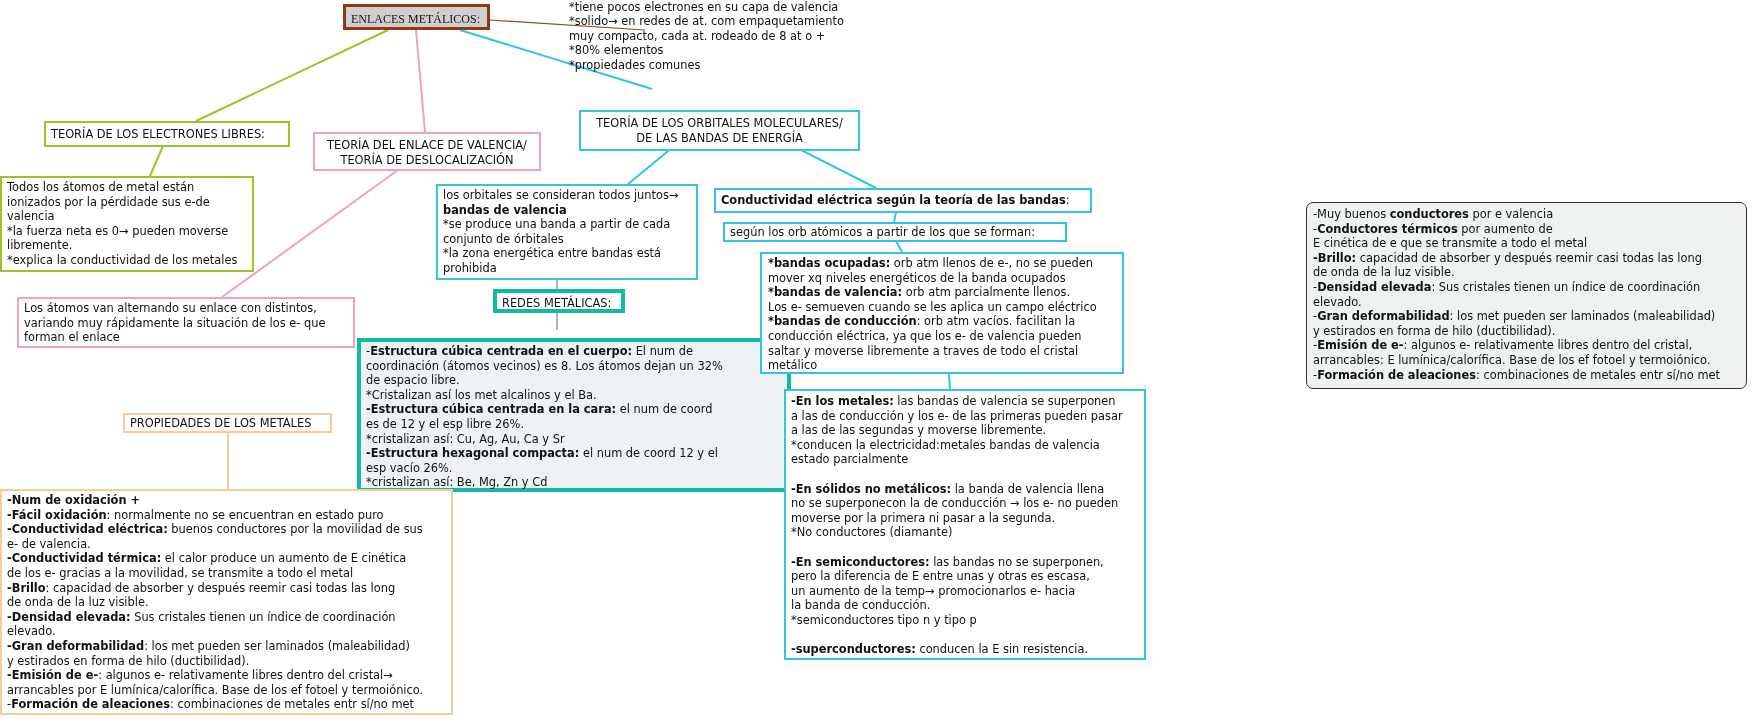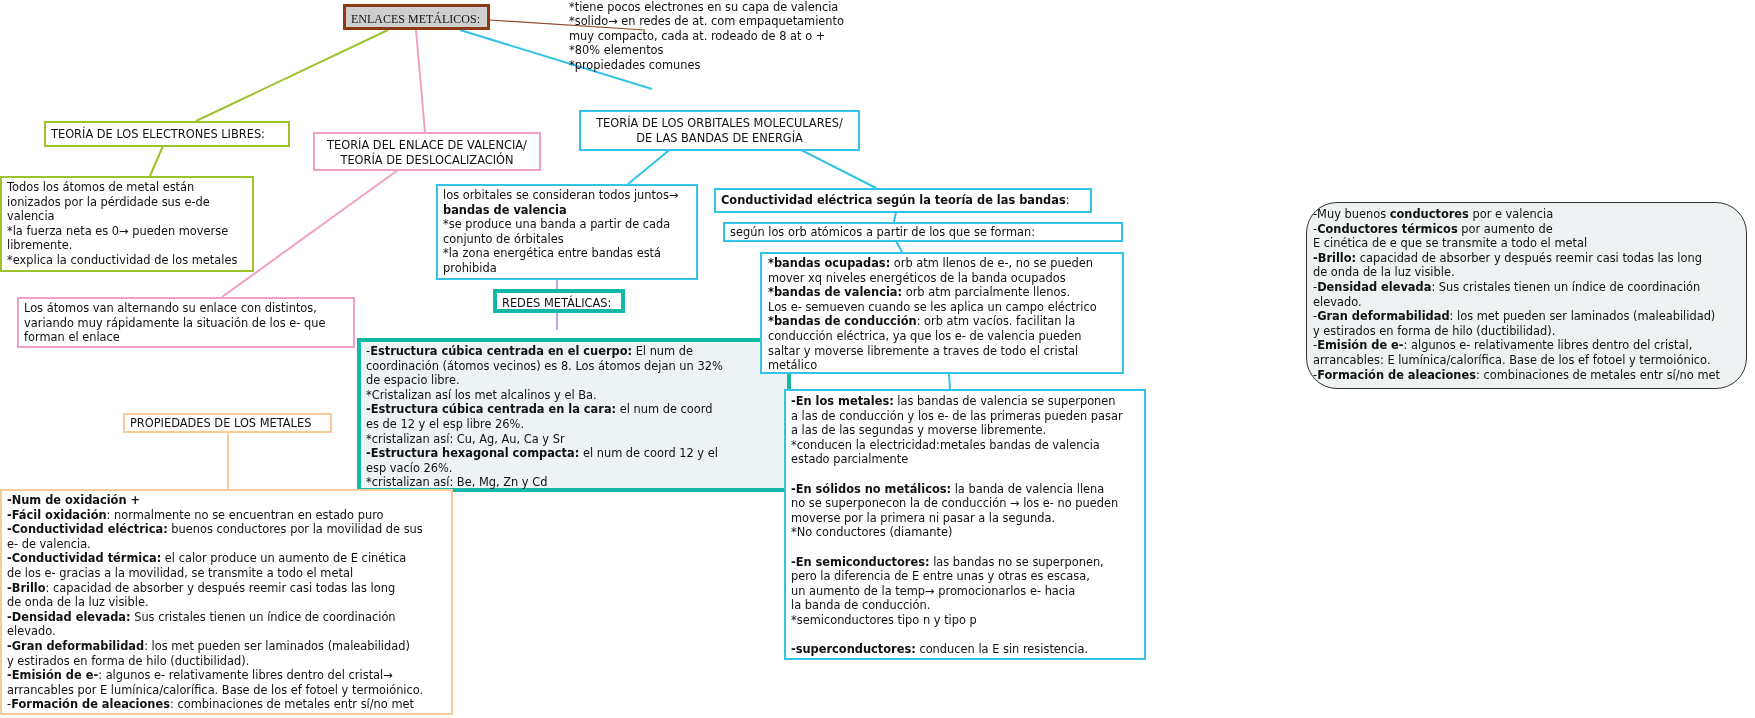--- a/index.html
+++ b/index.html
@@ -100,21 +100,21 @@
   <p><span>es de 12 y el esp libre 26%.</span></p>
   <p><span>*cristalizan así: Cu, Ag, Au, Ca y Sr</span></p>
   <p><span class="b">-Estructura hexagonal compacta:</span><span> el num de coord 12 y el</span></p>
   <p><span>esp vacío 26%.</span></p>
   <p><span>*cristalizan así: Be, Mg, Zn y Cd</span></p>
 </div>
 
 <div class="node cyan" style="left:714px;top:188px;width:378px;height:25px;padding:3px 5px;">
   <span class="b">Conductividad eléctrica según la teoría de las bandas</span><span>:</span>
 </div>
-<div class="node cyan" style="left:723px;top:222px;width:400px;height:20px;padding:1px 5px;">
+<div class="node cyan" style="left:723px;top:222px;width:344px;height:20px;padding:1px 5px;">
   <span>según los orb atómicos a partir de los que se forman:</span>
 </div>
 <div class="node cyan" style="left:760px;top:252px;width:364px;height:122px;padding:2px 6px;">
   <p><span class="b">*bandas ocupadas:</span><span> orb atm llenos de e-, no se pueden</span></p>
   <p><span>mover xq niveles energéticos de la banda ocupados</span></p>
   <p><span class="b">*bandas de valencia:</span><span> orb atm parcialmente llenos.</span></p>
   <p><span> Los e- semueven cuando se les aplica un campo eléctrico</span></p>
   <p><span class="b">*bandas de conducción</span><span>: orb atm vacíos. facilitan la</span></p>
   <p><span>conducción eléctrica, ya que los e- de valencia pueden</span></p>
   <p><span>saltar y moverse libremente a traves de todo el cristal</span></p>
@@ -155,21 +155,21 @@
   <p><span>de onda de la luz visible.</span></p>
   <p><span class="b">-Densidad elevada:</span><span> Sus cristales tienen un índice de coordinación</span></p>
   <p><span> elevado.</span></p>
   <p><span class="b">-Gran deformabilidad</span><span>: los met pueden ser laminados (maleabilidad)</span></p>
   <p><span>y estirados en forma de hilo (ductibilidad).</span></p>
   <p><span class="b">-Emisión de e-</span><span>: algunos e- relativamente libres dentro del cristal→</span></p>
   <p><span>arrancables por E lumínica/calorífica. Base de los ef fotoel y termoiónico.</span></p>
   <p><span>-</span><span class="b">Formación de aleaciones</span><span>: combinaciones de metales entr sí/no met</span></p>
 </div>
 
-<div class="node grayrnd" style="left:1306px;top:202px;width:441px;height:187px;padding:4px 6px;border-radius:31px;">
+<div class="node grayrnd" style="left:1306px;top:202px;width:441px;height:187px;padding:4px 6px;">
   <p><span>-Muy buenos </span><span class="b">conductores</span><span> por e valencia</span></p>
   <p><span>-</span><span class="b">Conductores térmicos</span><span> por aumento de</span></p>
   <p><span>E cinética de e que se transmite a todo el metal</span></p>
   <p><span class="b">-Brillo:</span><span> capacidad de absorber y después reemir casi todas las long</span></p>
   <p><span>de onda de la luz visible.</span></p>
   <p><span>-</span><span class="b">Densidad elevada</span><span>: Sus cristales tienen un índice de coordinación</span></p>
   <p><span> elevado.</span></p>
   <p><span>-</span><span class="b">Gran deformabilidad</span><span>: los met pueden ser laminados (maleabilidad)</span></p>
   <p><span>y estirados en forma de hilo (ductibilidad).</span></p>
   <p><span>-</span><span class="b">Emisión de e-</span><span>: algunos e- relativamente libres dentro del cristal,</span></p>

